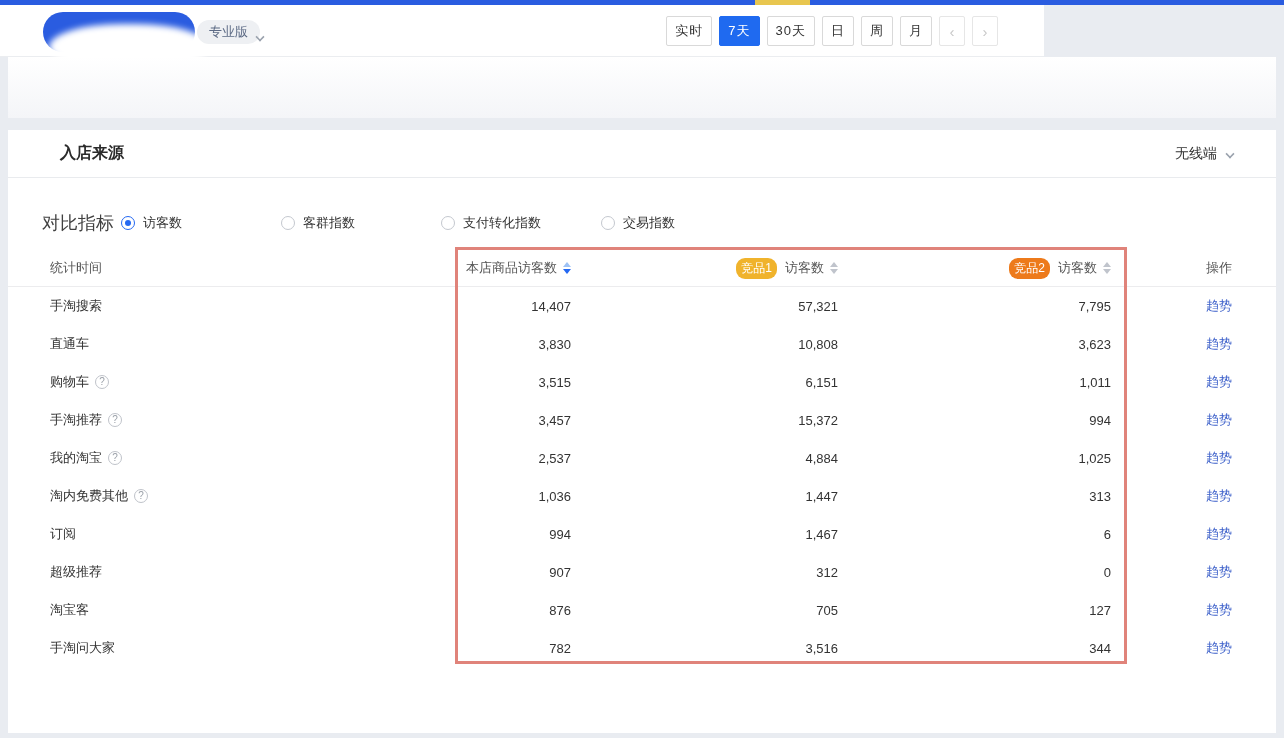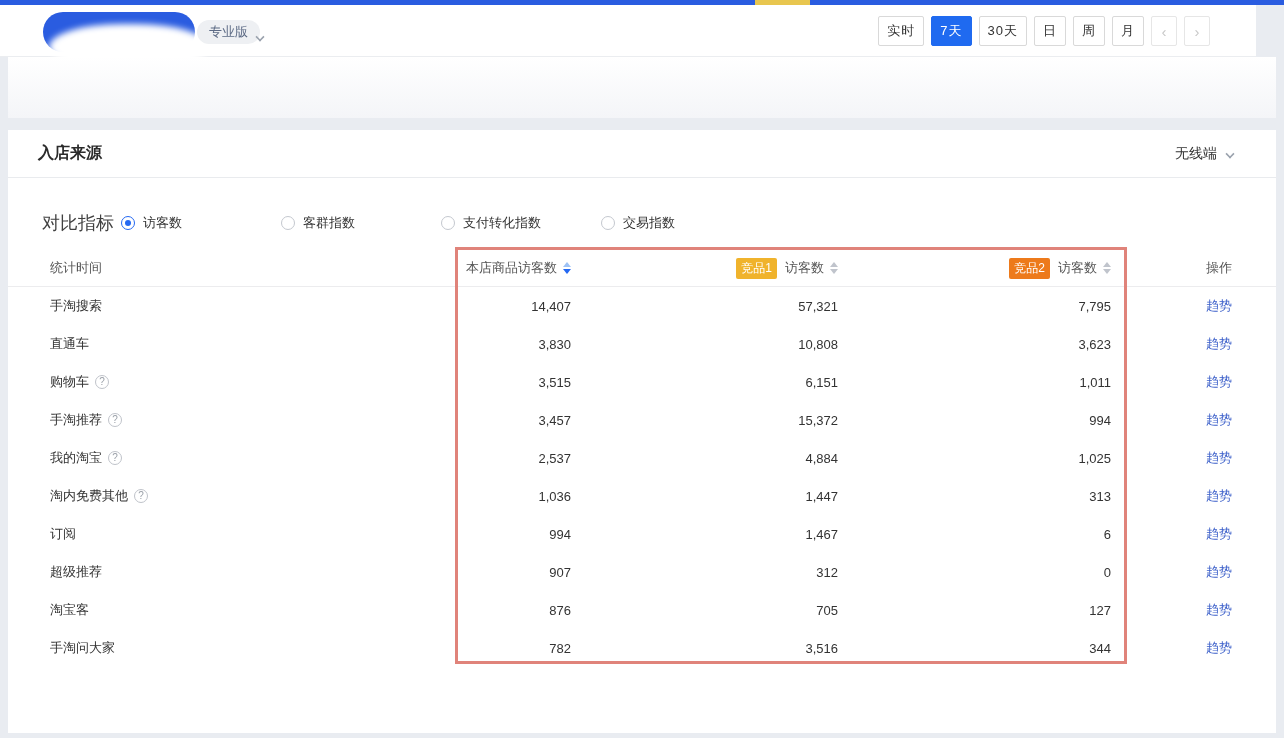--- a/index.html
+++ b/index.html
@@ -10,21 +10,21 @@
     -webkit-font-smoothing:antialiased;
   }
   .page { position:absolute; inset:0; }
 
   
   .topbar { position:absolute; left:0; top:0; width:1284px; height:5px; background:#2a5ce0; }
   .topbar-highlight { position:absolute; left:755px; top:0; width:55px; height:5px; background:#e8c64f; }
 
   
   .app-header {
-    position:absolute; left:0; top:5px; width:1256px; height:52px;
+    position:absolute; left:0; top:5px; width:1044px; height:52px;
     background:#fff; border-bottom:1px solid #ebedf0;
     display:flex; align-items:center;
   }
   .header-sub { position:absolute; left:8px; top:57px; width:1268px; height:61px;
     background:linear-gradient(#ffffff,#f4f5f8); }
 
   .logo-area { position:absolute; left:43px; top:3px; width:155px; height:58px; }
   .logo-blob { position:absolute; left:0; top:4px; width:152px; height:40px;
     background:#2a5ce0; border-radius:22px; }
   .logo-censor { position:absolute; left:6px; top:16px; width:160px; height:46px;
@@ -51,21 +51,21 @@
   .range-btn.active { background:#1f6af0; border-color:#1f6af0; color:#fff; }
   .nav-btn {
     width:26px; height:30px; margin-left:7px; background:#fff;
     border:1px solid #e6e6e6; border-radius:2px; color:#c8c8c8; font-size:15px;
     cursor:pointer; font-family:inherit; line-height:1;
   }
 
   
   .main-card { position:absolute; left:8px; top:130px; width:1268px; height:603px; background:#fff; }
   .card-header { height:48px; border-bottom:1px solid #e9ebee; position:relative;
-    display:flex; align-items:center; padding-left:30px; }
+    display:flex; align-items:center; padding-left:52px; }
   .section-title { font-size:16px; font-weight:bold; color:#2b2b2b; }
   .terminal-select { position:absolute; right:42px; top:0; height:48px;
     display:flex; align-items:center; gap:9px; cursor:pointer; color:#333; font-size:14px; }
 
   .compare-row { margin-top:30px; padding-left:34px; height:30px; display:flex; align-items:center; }
   .compare-label { color:#404040; font-size:18px; width:79px; }
   .compare-options { display:flex; }
   .radio-option { width:160px; display:flex; align-items:center; cursor:pointer; }
   .radio-circle { width:14px; height:14px; border:1px solid #c4c8cf; border-radius:50%;
     margin-right:8px; background:#fff; position:relative; flex:0 0 auto; }
@@ -86,21 +86,21 @@
   .tbody .trow { height:38px; }
   .cell-r { justify-self:end; white-space:nowrap; display:flex; align-items:center; }
   .cell-l { justify-self:start; display:flex; align-items:center; }
   .src-label { color:#333; }
   .help-icon { width:14px; height:14px; border:1px solid #bfc3ca; border-radius:50%;
     color:#9aa0a8; font-size:10px; line-height:12px; text-align:center; margin-left:6px;
     display:inline-block; }
   .num { color:#333; }
   .trend-link { color:#3a5ec9; cursor:pointer; }
 
-  .badge { color:#fff; font-size:12px; padding:2px 5px; border-radius:2px; margin-right:8px; }
+  .badge { color:#fff; font-size:12px; padding:2px 5px; border-radius:9px; margin-right:8px; }
   .badge.comp1 { background:#f0b32c; }
   .badge.comp2 { background:#ed7a1b; }
 
   .sort { display:inline-flex; flex-direction:column; margin-left:6px; gap:2px; cursor:pointer; }
   .sort i { display:block; width:0; height:0; border-left:4px solid transparent; border-right:4px solid transparent; }
   .sort .up { border-bottom:5px solid #c0c4cc; }
   .sort .down { border-top:5px solid #c0c4cc; }
   .sort.active .up { border-bottom-color:#9ec2f5; }
   .sort.active .down { border-top-color:#2468f2; }
 

